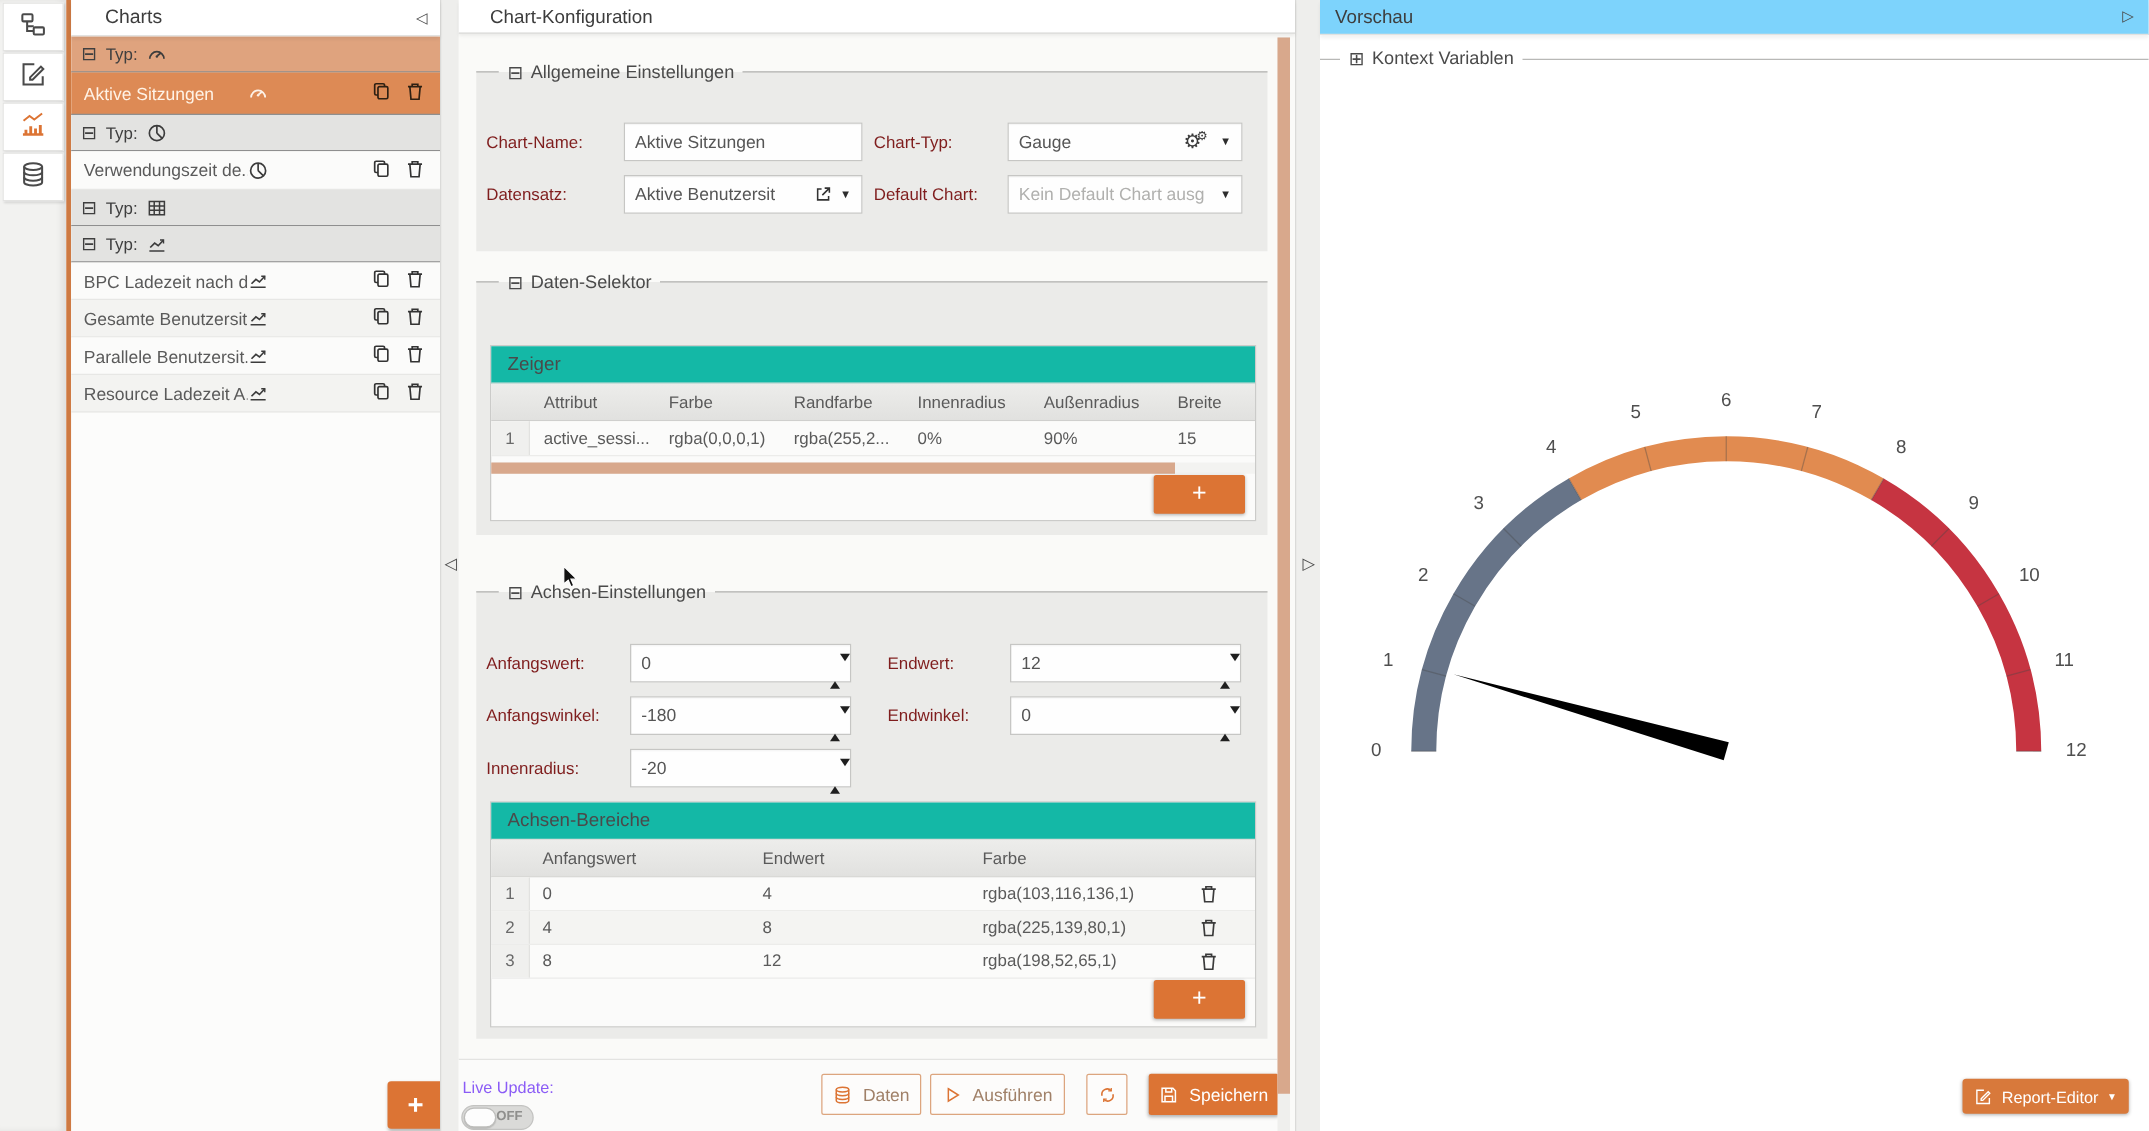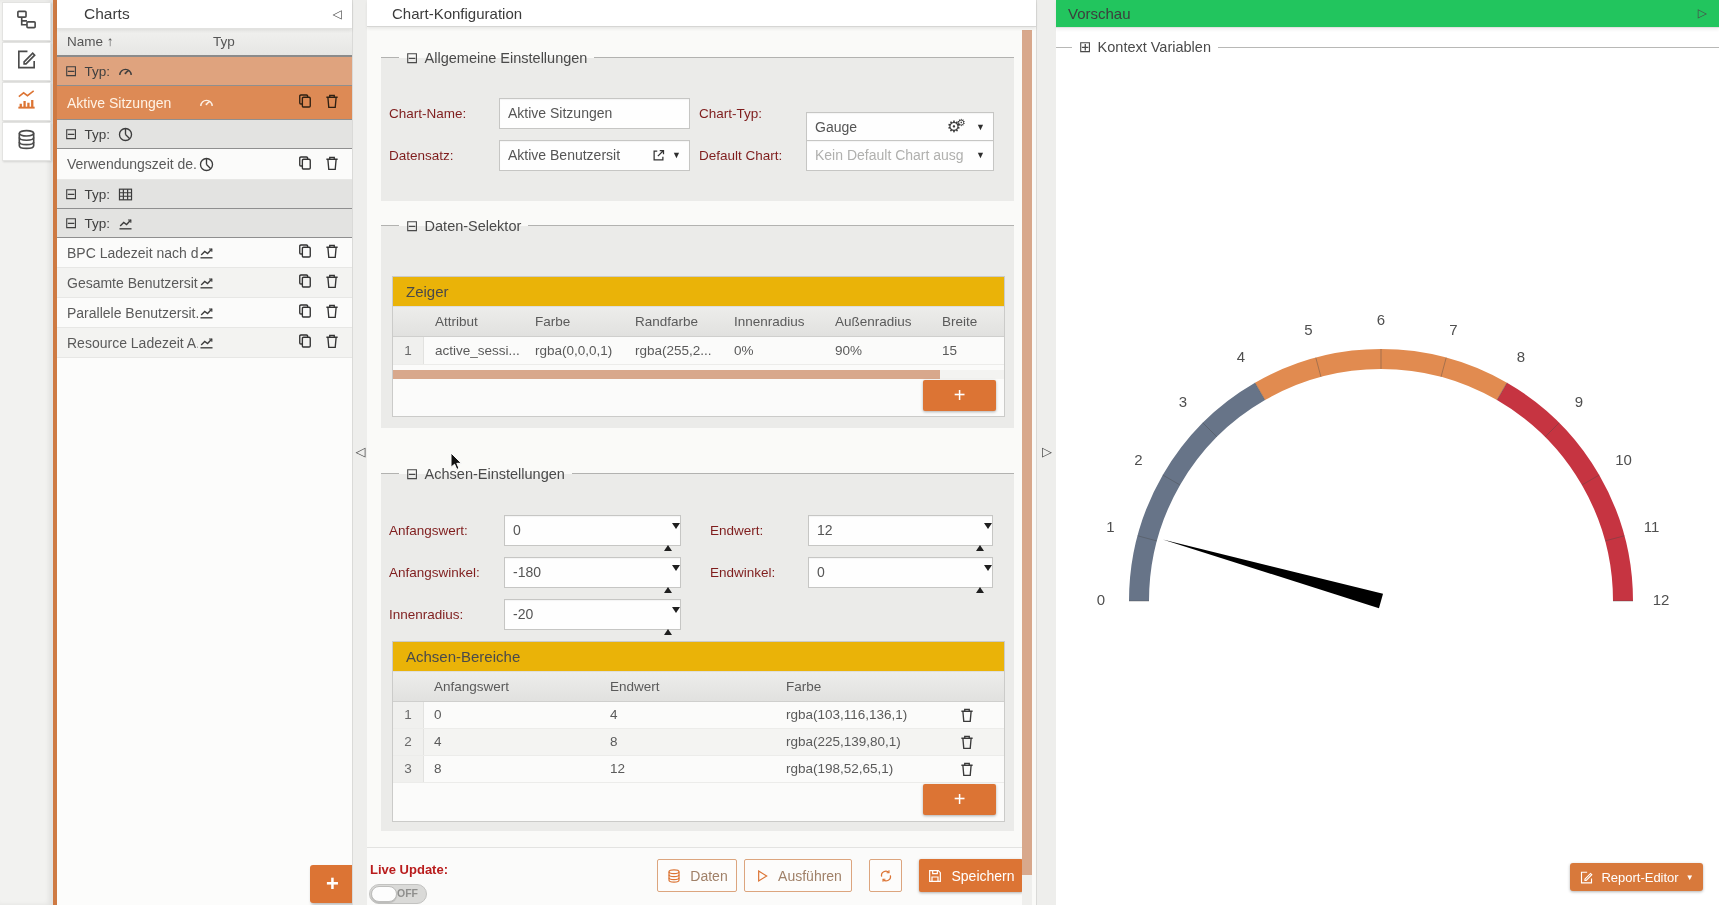--- a/index.html
+++ b/index.html
@@ -56,50 +56,50 @@
   .gears .g1{font-size:16px;}
   .gears .g2{font-size:10px;position:relative;top:-6px;left:-4px;}
   .ext{flex:none;color:#333;}
   .ext svg{width:15px;height:15px;display:block;}
   .spin{padding-right:20px;}
   .spin-arrows{position:absolute;right:7px;top:7px;width:9px;}
   .spin-arrows .up{width:0;height:0;border-left:4.5px solid transparent;border-right:4.5px solid transparent;border-bottom:6px solid #1f1f1f;margin-bottom:3px;}
   .spin-arrows .dn{width:0;height:0;border-left:4.5px solid transparent;border-right:4.5px solid transparent;border-top:6px solid #1f1f1f;}
 
   .tblbox{position:absolute;background:#fbfbfa;border:1px solid #cbcbc9;}
-  .tbl-title{height:29px;background:#eab308;border-bottom:1px solid #dededc;font-size:15px;color:#4a4a4a;line-height:29px;padding-left:13px;}
+  .tbl-title{height:29px;background:#14b8a6;border-bottom:1px solid #dededc;font-size:15px;color:#4a4a4a;line-height:29px;padding-left:13px;}
   .tbl-head{height:29px;background:linear-gradient(180deg,#ededeb,#e1e1df);border-bottom:1px solid #cfcfcd;position:relative;font-size:13.5px;color:#5a5a5a;}
   .tbl-row{position:relative;background:#fbfbfa;border-bottom:1px solid #ececea;font-size:13.5px;color:#5a5a5a;}
   .tbl-row.alt{background:#f4f4f2;}
   .cell{position:absolute;line-height:27px;white-space:nowrap;}
   .numcol{position:absolute;left:0;top:0;bottom:0;width:30px;background:#f0f0ee;border-right:1px solid #e2e2e0;text-align:center;color:#6a6a6a;}
   .hscroll{margin-top:5px;height:9px;background:#f3f3f1;position:relative;}
   .hscroll .thumb{position:absolute;left:0;top:0;height:9px;width:89.5%;background:var(--scrollbar_tan);}
   .trash-cell{position:absolute;right:28px;top:4px;color:#3a3a3a;}
   .trash-cell svg{width:18px;height:18px;}
   .plus-btn{position:absolute;width:73px;height:31px;background:var(--accent);color:#fff;font-size:20px;display:flex;align-items:center;justify-content:center;box-shadow:0 1px 3px rgba(0,0,0,.3);border-radius:2px;}
 
   .titlebar{position:absolute;left:0;top:0;right:0;height:27px;background:#fff;border-bottom:1px solid #d6d6d4;box-shadow:0 2px 3px rgba(0,0,0,.07);font-size:15px;color:#3c3c3c;line-height:27px;padding-left:25px;z-index:4;box-sizing:border-box;}
 
   .footer-strip{position:absolute;left:0;top:820px;width:655px;height:58px;background:#fbfbfa;border-top:1px solid #e3e3e1;}
-  .lv-lbl{position:absolute;left:3px;top:14px;font-size:13px;color:#b91c1c;font-weight:bold;}
+  .lv-lbl{position:absolute;left:3px;top:14px;font-size:13px;color:#8b5cf6;}
   .toggle{position:absolute;left:2px;top:36px;width:56px;height:18px;background:#dadad8;border:1px solid #c3c3c1;border-radius:10px;}
   .toggle .knob{position:absolute;left:1px;top:1px;width:24px;height:14px;background:#fdfdfd;border:1px solid #bdbdbb;border-radius:8px;box-shadow:0 1px 1px rgba(0,0,0,.15);}
   .toggle .state{position:absolute;right:8px;top:2px;font-size:10.5px;font-weight:bold;color:#8f8f8d;}
   .obtn{position:absolute;top:11px;height:33px;border:1px solid #dca57e;background:#fdfcfb;color:#a08068;font-size:14px;display:flex;align-items:center;justify-content:center;gap:8px;border-radius:2px;box-sizing:border-box;}
   .obtn svg{width:16px;height:16px;color:var(--accent);}
   .fbtn{position:absolute;top:11px;height:33px;background:var(--accent);color:#fff;font-size:14px;display:flex;align-items:center;justify-content:center;gap:8px;border-radius:2px;box-shadow:0 1px 3px rgba(0,0,0,.3);}
   .fbtn svg{width:16px;height:16px;color:#fff;}
 
   .vscroll{position:absolute;left:655px;top:30px;bottom:0;width:10px;background:#efefed;}
   .vscroll .vthumb{position:absolute;left:0;top:0;width:10px;height:845px;background:var(--scrollbar_tan);}
 
   
   .preview-panel{position:absolute;left:1056px;top:0;width:663px;height:905px;background:#fff;}
-  .pv-header{height:27px;background:#22c55e;border-bottom:1px solid #e2e2e0;box-shadow:0 2px 3px rgba(0,0,0,.06);position:relative;}
+  .pv-header{height:27px;background:#7dd3fc;border-bottom:1px solid #e2e2e0;box-shadow:0 2px 3px rgba(0,0,0,.06);position:relative;}
   .pv-header .ttl{font-size:15px;color:#3d3d3d;line-height:27px;padding-left:12px;}
   .pv-header .coll{position:absolute;right:12px;top:0;line-height:27px;font-size:12px;color:#4a4a4a;font-family:"DejaVu Sans",sans-serif;}
   .kontext-line{position:absolute;left:0;right:0;top:47px;border-top:1px solid #b8b8b6;}
   .kontext-lgd{position:absolute;left:16px;top:37px;background:#fff;padding:0 7px;font-size:14.5px;color:#4a4a4a;display:flex;gap:6px;align-items:center;line-height:20px;}
   #gauge{position:absolute;left:0;top:27px;}
   .report-btn{position:absolute;left:514px;top:863px;width:133px;height:28px;background:#d8793b;border-radius:3px;box-shadow:0 1px 3px rgba(0,0,0,.3);color:#fff;font-size:13px;display:flex;align-items:center;justify-content:center;gap:7px;}
   .report-btn svg{width:15px;height:15px;}
   .report-btn .dd{color:#fff;font-size:8px;}
 
   .cursor{position:absolute;left:449px;top:452px;z-index:50;pointer-events:none;}
@@ -139,24 +139,20 @@
     </div>
   </div>
 
   <div class="accent-bar"></div>
 
   <div class="charts-panel">
     <div class="panel-header">
       <span class="ttl">Charts</span>
       <span class="coll">◁</span>
     </div>
-    <div class="cp-cols">
-      <span class="cname"><span>Name</span> <span>↑</span></span>
-      <span class="ctyp">Typ</span>
-    </div>
 
     <div class="crow group hot" style="height:28px;">
       <span class="minus-glyph">⊟</span>
       <span>Typ:</span>
       <span class="typ-ic">
           <svg viewBox="0 0 24 24" fill="none" stroke="currentColor" stroke-width="2">
             <path d="M4 17a8 8 0 1 1 16 0"></path>
             <path d="M12.5 13.5l4-3"></path>
             <circle cx="12" cy="14.5" r="1.4" fill="currentColor" stroke="none"></circle>
           </svg>
@@ -322,21 +318,21 @@
         <span class="legend">
             <span class="minus-glyph">⊟</span>
             <span>Allgemeine Einstellungen</span>
           </span>
       </div>
       <span class="lbl" style="left:22px;top:71px;">Chart-Name:</span>
       <div class="tinput" style="left:132px;top:71px;width:173px;">
         <span class="val">Aktive Sitzungen</span>
       </div>
       <span class="lbl" style="left:332px;top:71px;">Chart-Typ:</span>
-      <div class="tinput" style="left:439px;top:71px;width:170px;margin-top:14px;">
+      <div class="tinput" style="left:439px;top:71px;width:170px;">
         <span class="val">Gauge</span>
         <span class="gears"><span class="g1">⚙</span><span class="g2">⚙</span></span>
         <span class="dd">▼</span>
       </div>
       <span class="lbl" style="left:22px;top:113px;">Datensatz:</span>
       <div class="tinput" style="left:132px;top:113px;width:173px;">
         <span class="val">Aktive Benutzersit</span>
         <span class="ext">
             <svg viewBox="0 0 24 24" fill="none" stroke="currentColor" stroke-width="2">
               <path d="M10 5H5v14h14v-5"></path>

